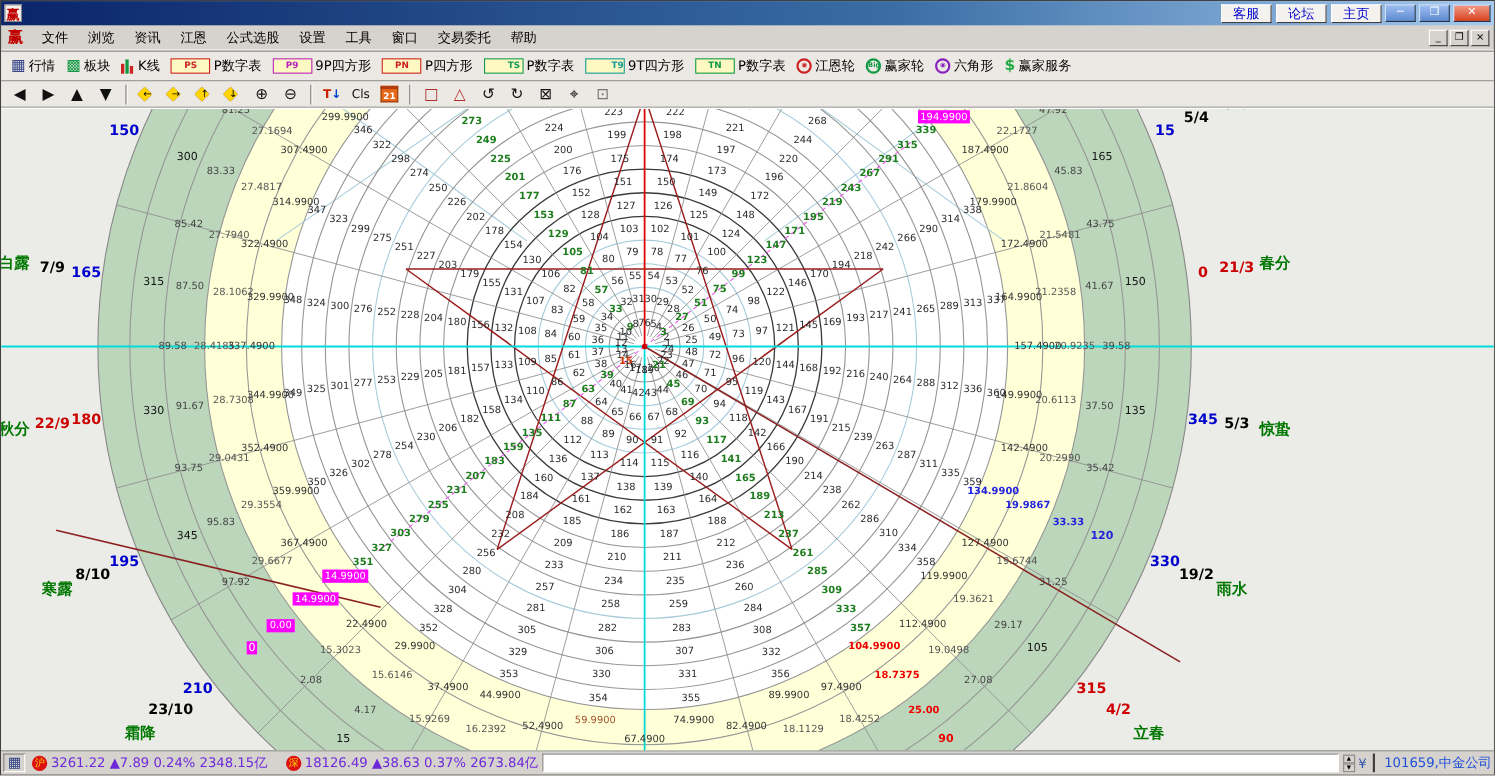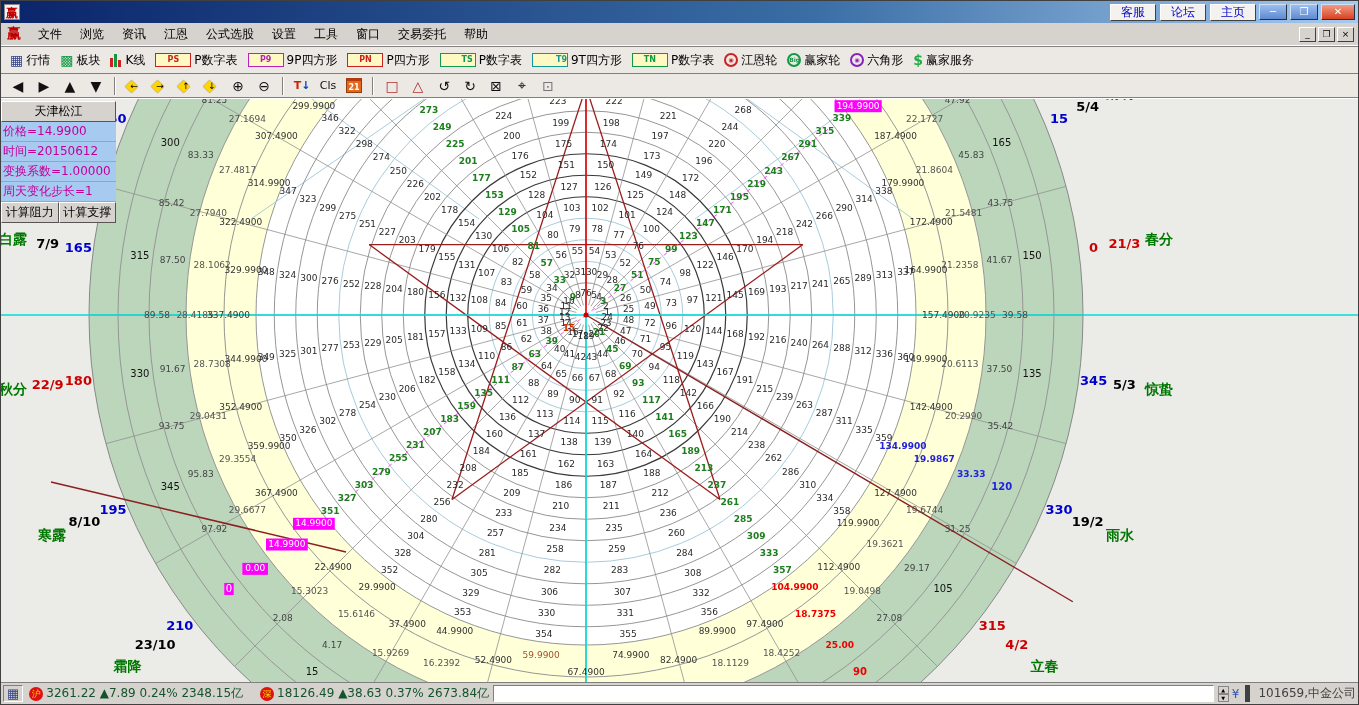--- a/index.html
+++ b/index.html
@@ -50,26 +50,26 @@
   .panel { position:absolute; left:0; top:2px; width:115px; z-index:5; font-size:12px; }
   .panel .ptitle { background:#d6d3ce; border:1px solid; border-color:#fff #555 #555 #fff; text-align:center; padding:1px 0; color:#000; }
   .panel .prow { background:#a6caf0; border-bottom:1px solid #8aa8cc; color:#c4009c; padding:1px 2px; white-space:nowrap; overflow:hidden; }
   .panel .pbtns { display:flex; }
   .panel .pbtn { flex:1; background:#d6d3ce; border:1px solid; border-color:#fff #555 #555 #fff; text-align:center; padding:1px 0; color:#000; }
 
   
   .statusbar { height:22px; background:#d6d3ce; border-top:1px solid #808080; display:flex; align-items:center; padding:0 2px; flex:0 0 auto; font-size:12px; }
   .sb-grid { color:#334488; font-size:13px; border:1px solid; border-color:#808080 #fff #fff #808080; padding:0 3px; margin-right:3px; }
   .sb-ico { display:inline-block; width:14px; height:14px; border-radius:50%; background:#dd1111; color:#ffd700; font-size:9px; line-height:14px; text-align:center; margin:0 3px; }
-  .sb-index { color:#14532d; white-space:nowrap; }
+  .sb-index { color:#6d28d9; white-space:nowrap; }
   .sb-input { flex:1; height:17px; background:#fff; border:1px solid; border-color:#808080 #fff #fff #808080; margin:0 4px; padding:0 2px; font-size:12px; color:#000; }
   .spinner { display:inline-flex; flex-direction:column; margin-right:3px; }
   .spinner i { width:11px; height:8px; background:#d6d3ce; border:1px solid #888; font-size:5px; line-height:6px; text-align:center; font-style:normal; }
   .antenna { color:#3355aa; font-size:12px; margin-right:6px; }
-  .sb-right { white-space:nowrap; border-left:5px solid #404040; padding-left:8px; color:#404040; }
+  .sb-right { white-space:nowrap; border-left:2px solid #404040; padding-left:8px; color:#1d4ed8; }
 </style>
 </head>
 <body>
 
 <div class="window">
 
   <div class="titlebar">
     <div class="app-icon">赢</div>
     <div class="spacer"></div>
     <div id="title-buttons" style="display:flex;">
@@ -838,33 +838,20 @@
         <text x="1123.354559725979" y="286.87572237548807" fill="#000000" font-size="13" text-anchor="middle" dominant-baseline="middle" font-family="DejaVu Sans, sans-serif" font-weight="bold">5/3</text>
         <text x="1158.0551298740625" y="291.44413910318985" fill="#007700" font-size="14" text-anchor="middle" dominant-baseline="middle" font-family="DejaVu Sans, sans-serif" font-weight="bold">惊蛰</text>
         <text x="1092.619769023391" y="149.1705895833336" fill="#cc0000" font-size="13" text-anchor="middle" dominant-baseline="middle" font-family="DejaVu Sans, sans-serif" font-weight="bold">0</text>
         <text x="1123.354559725979" y="145.124277624512" fill="#cc0000" font-size="13" text-anchor="middle" dominant-baseline="middle" font-family="DejaVu Sans, sans-serif" font-weight="bold">21/3</text>
         <text x="1158.0551298740625" y="140.5558608968102" fill="#007700" font-size="14" text-anchor="middle" dominant-baseline="middle" font-family="DejaVu Sans, sans-serif" font-weight="bold">春分</text>
         <text x="1058.026320645779" y="20.06608262907403" fill="#0000cc" font-size="13" text-anchor="middle" dominant-baseline="middle" font-family="DejaVu Sans, sans-serif" font-weight="bold">15</text>
         <text x="1086.6665861536287" y="8.202896225756263" fill="#000000" font-size="13" text-anchor="middle" dominant-baseline="middle" font-family="DejaVu Sans, sans-serif" font-weight="bold">5/4</text>
         <text x="1119.0023697915237" y="-5.191023907021901" fill="#007700" font-size="14" text-anchor="middle" dominant-baseline="middle" font-family="DejaVu Sans, sans-serif" font-weight="bold">清明</text>
       </svg>
 
-    <div class="panel">
-      <div class="ptitle">天津松江</div>
-      <div id="panel-rows">
-          <div class="prow">价格=14.9900</div>
-          <div class="prow">时间=20150612</div>
-          <div class="prow">变换系数=1.00000</div>
-          <div class="prow">周天变化步长=1</div>
-        </div>
-      <div class="pbtns" id="panel-buttons">
-          <div class="pbtn">计算阻力</div>
-          <div class="pbtn">计算支撑</div>
-        </div>
-    </div>
   </div>
 
   <div class="statusbar">
     <span class="sb-grid">▦</span>
     <span class="sb-ico">沪</span>
     <span class="sb-index">3261.22 ▲7.89 0.24% 2348.15亿</span>
     <span style="width:14px;"></span>
     <span class="sb-ico">深</span>
     <span class="sb-index">18126.49 ▲38.63 0.37% 2673.84亿</span>
     <input class="sb-input" value="" style="">

